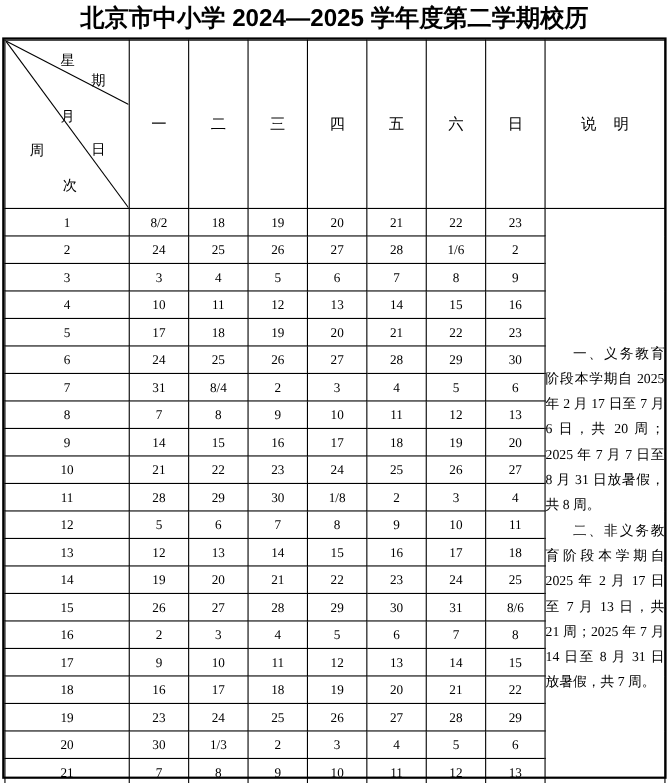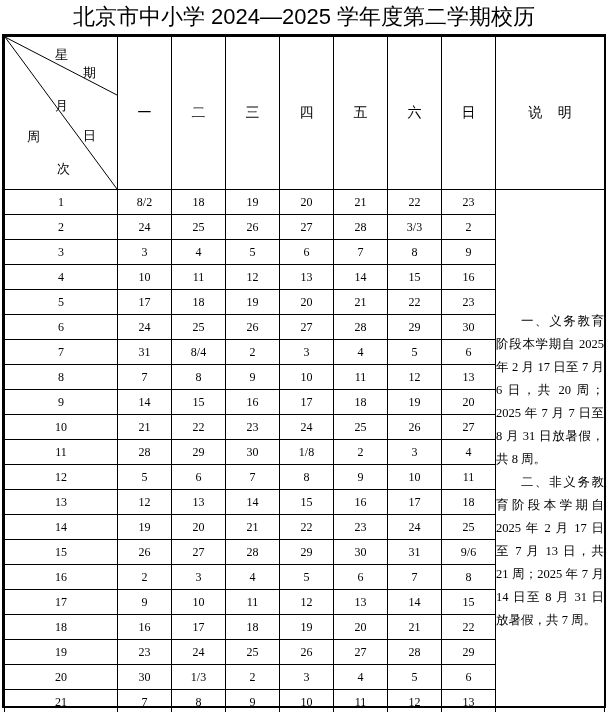--- a/index.html
+++ b/index.html
@@ -27,21 +27,21 @@
     position: absolute;
     left: 0;
     top: 2px;
     width: 608px;
     text-align: center;
     font-size: 22px;
     line-height: 30px;
     letter-spacing: 0px;
     white-space: nowrap;
     font-family: "Liberation Sans", "DejaVu Sans", sans-serif;
-    font-weight: normal;
+    font-weight: bold;
   }
 
   
   .cal-wrap {
     position: absolute;
     left: 2px;
     top: 34px;
     width: 604px;
     height: 674px;
     box-sizing: border-box;
@@ -194,21 +194,21 @@
               <p>二、非义务教育阶段本学期自 2025 年 2 月 17 日至 7 月 13 日，共 21 周；2025 年 7 月 14 日至 8 月 31 日放暑假，共 7 周。</p>
             </td>
           </tr>
           <tr class="week-row">
             <td class="wk-no">2</td>
             <td class="day">24</td>
             <td class="day">25</td>
             <td class="day">26</td>
             <td class="day">27</td>
             <td class="day">28</td>
-            <td class="day">3/3</td>
+            <td class="day">1/6</td>
             <td class="day">2</td>
           </tr>
           <tr class="week-row">
             <td class="wk-no">3</td>
             <td class="day">3</td>
             <td class="day">4</td>
             <td class="day">5</td>
             <td class="day">6</td>
             <td class="day">7</td>
             <td class="day">8</td>
@@ -325,21 +325,21 @@
             <td class="day">25</td>
           </tr>
           <tr class="week-row">
             <td class="wk-no">15</td>
             <td class="day">26</td>
             <td class="day">27</td>
             <td class="day">28</td>
             <td class="day">29</td>
             <td class="day">30</td>
             <td class="day">31</td>
-            <td class="day">9/6</td>
+            <td class="day">8/6</td>
           </tr>
           <tr class="week-row">
             <td class="wk-no">16</td>
             <td class="day">2</td>
             <td class="day">3</td>
             <td class="day">4</td>
             <td class="day">5</td>
             <td class="day">6</td>
             <td class="day">7</td>
             <td class="day">8</td>

